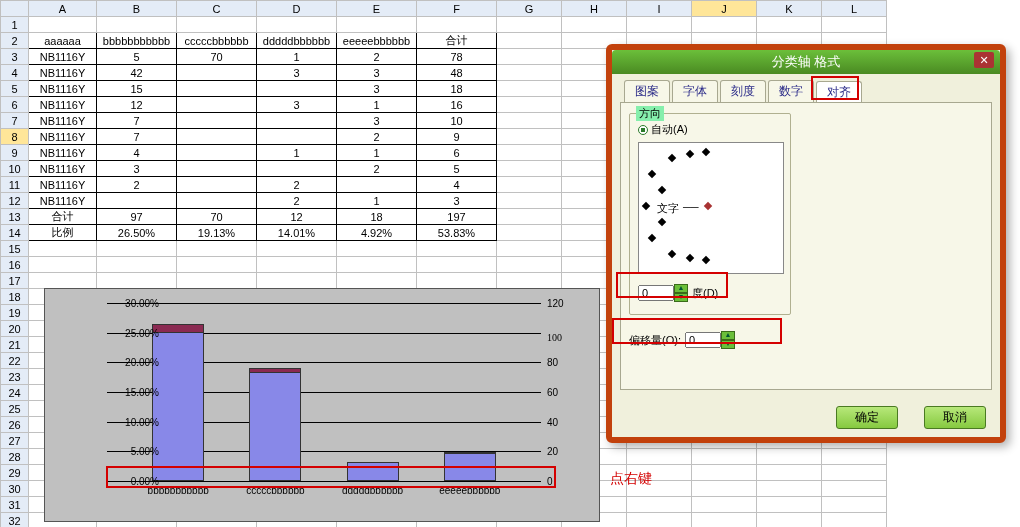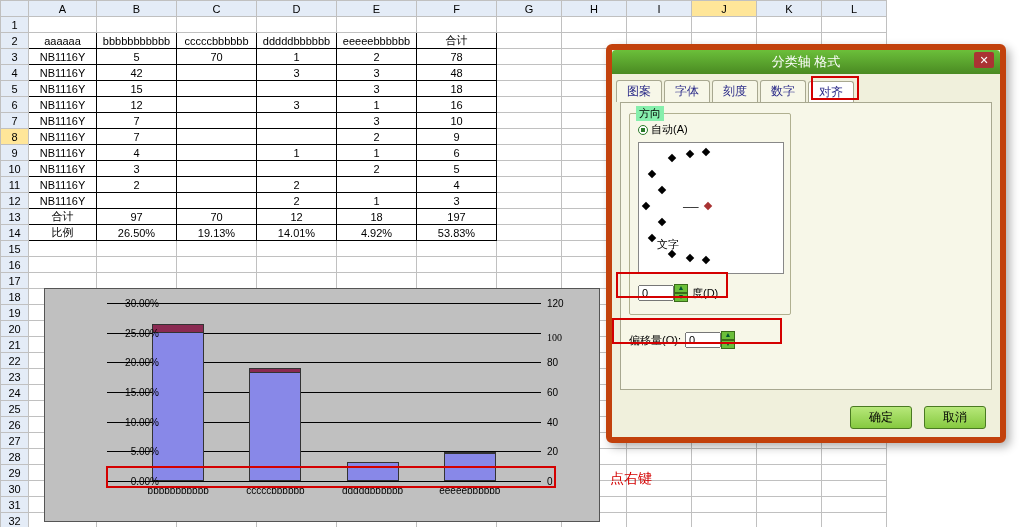--- a/index.html
+++ b/index.html
@@ -68,21 +68,21 @@
     background: linear-gradient(#6bbf3a,#4a8a22);
     color:#fff; font-size:13px; text-align:center;
     padding:3px 0; position:relative;
     border-radius:4px 4px 0 0;
   }
   .dlg-close {
     position:absolute; right:6px; top:2px;
     width:20px; height:16px; background:#a33; color:#fff;
     font-size:11px; line-height:16px; border-radius:2px;
   }
-  .tabs { display:flex; gap:2px; padding:6px 8px 0 4px;}
+  .tabs { display:flex; gap:2px; padding:6px 8px 0 12px;}
   .tab {
     padding:2px 10px; background:#f7f7e8;
     border:1px solid #a8a890; border-bottom:none;
     border-radius:3px 3px 0 0; color:#2a2a88; font-size:12px;
     cursor:pointer;
   }
   .tab.active { background:#fff; position:relative; top:1px;}
   .tabpane {
     margin:0 8px 8px 8px; border:1px solid #a8a890;
     background:#f7f7e8; height:288px; position:relative;
@@ -97,21 +97,21 @@
     position:absolute; background:#fff; border:1px solid #888;
   }
   .orient-text { position:absolute; font-size:11px; }
   .spin {
     display:inline-flex; align-items:center;
   }
   .spin input { width:36px; height:16px; font-size:11px; text-align:left; padding-left:2px;}
   .spin-btns { width:14px; height:18px; display:flex; flex-direction:column;}
   .spin-btns div { flex:1; background:#6bbf3a; border:1px solid #3a6b1a; font-size:7px; line-height:6px; text-align:center; color:#053;}
   .offset-row, .deg-row { position:absolute; display:flex; align-items:center; gap:4px; font-size:11px;}
-  .dlg-actions { display:flex; justify-content:flex-end; gap:12px; padding:8px 14px;}
+  .dlg-actions { display:flex; justify-content:flex-end; gap:26px; padding:8px 14px;}
   .btn {
     background:linear-gradient(#b7e87a,#86c940);
     border:1px solid #4a7a22; border-radius:3px;
     padding:2px 18px; font-size:12px; cursor:pointer;
   }
   .diamond { position:absolute; width:6px; height:6px; background:#000; transform:rotate(45deg);}
   .diamond.sel { background:#a83232;}
 </style>
 </head>
 <body>
@@ -676,21 +676,21 @@
   </div>
   <div class="tabpane">
 
     <div class="grp" style="left:8px; top:10px; width:162px; height:202px;">
       <div class="grp-label">方向</div>
       <div class="radio-row" style="left:8px; top:8px;">
         <span style="width:10px;height:10px;border:1px solid #2a7a2a;border-radius:50%;background:radial-gradient(circle,#2a7a2a 40%,#fff 42%);"></span>
         <span>自动(A)</span>
       </div>
       <div class="orient-canvas" style="left:8px; top:28px; width:146px; height:132px;">
-        <span class="orient-text" style="left:18px; top:58px;margin-top:36px;">文字</span>
+        <span class="orient-text" style="left:18px; top:58px;">文字</span>
         <span class="orient-text" style="left:44px; top:58px;">──</span>
         <div class="diamond sel" style="left:66px; top:60px;"></div>
         <div class="diamond" style="left:64px; top:6px;"></div>
         <div class="diamond" style="left:64px; top:114px;"></div>
         <div class="diamond" style="left:10px; top:28px;"></div>
         <div class="diamond" style="left:10px; top:92px;"></div>
         <div class="diamond" style="left:30px; top:12px;"></div>
         <div class="diamond" style="left:30px; top:108px;"></div>
         <div class="diamond" style="left:48px; top:8px;"></div>
         <div class="diamond" style="left:48px; top:112px;"></div>

